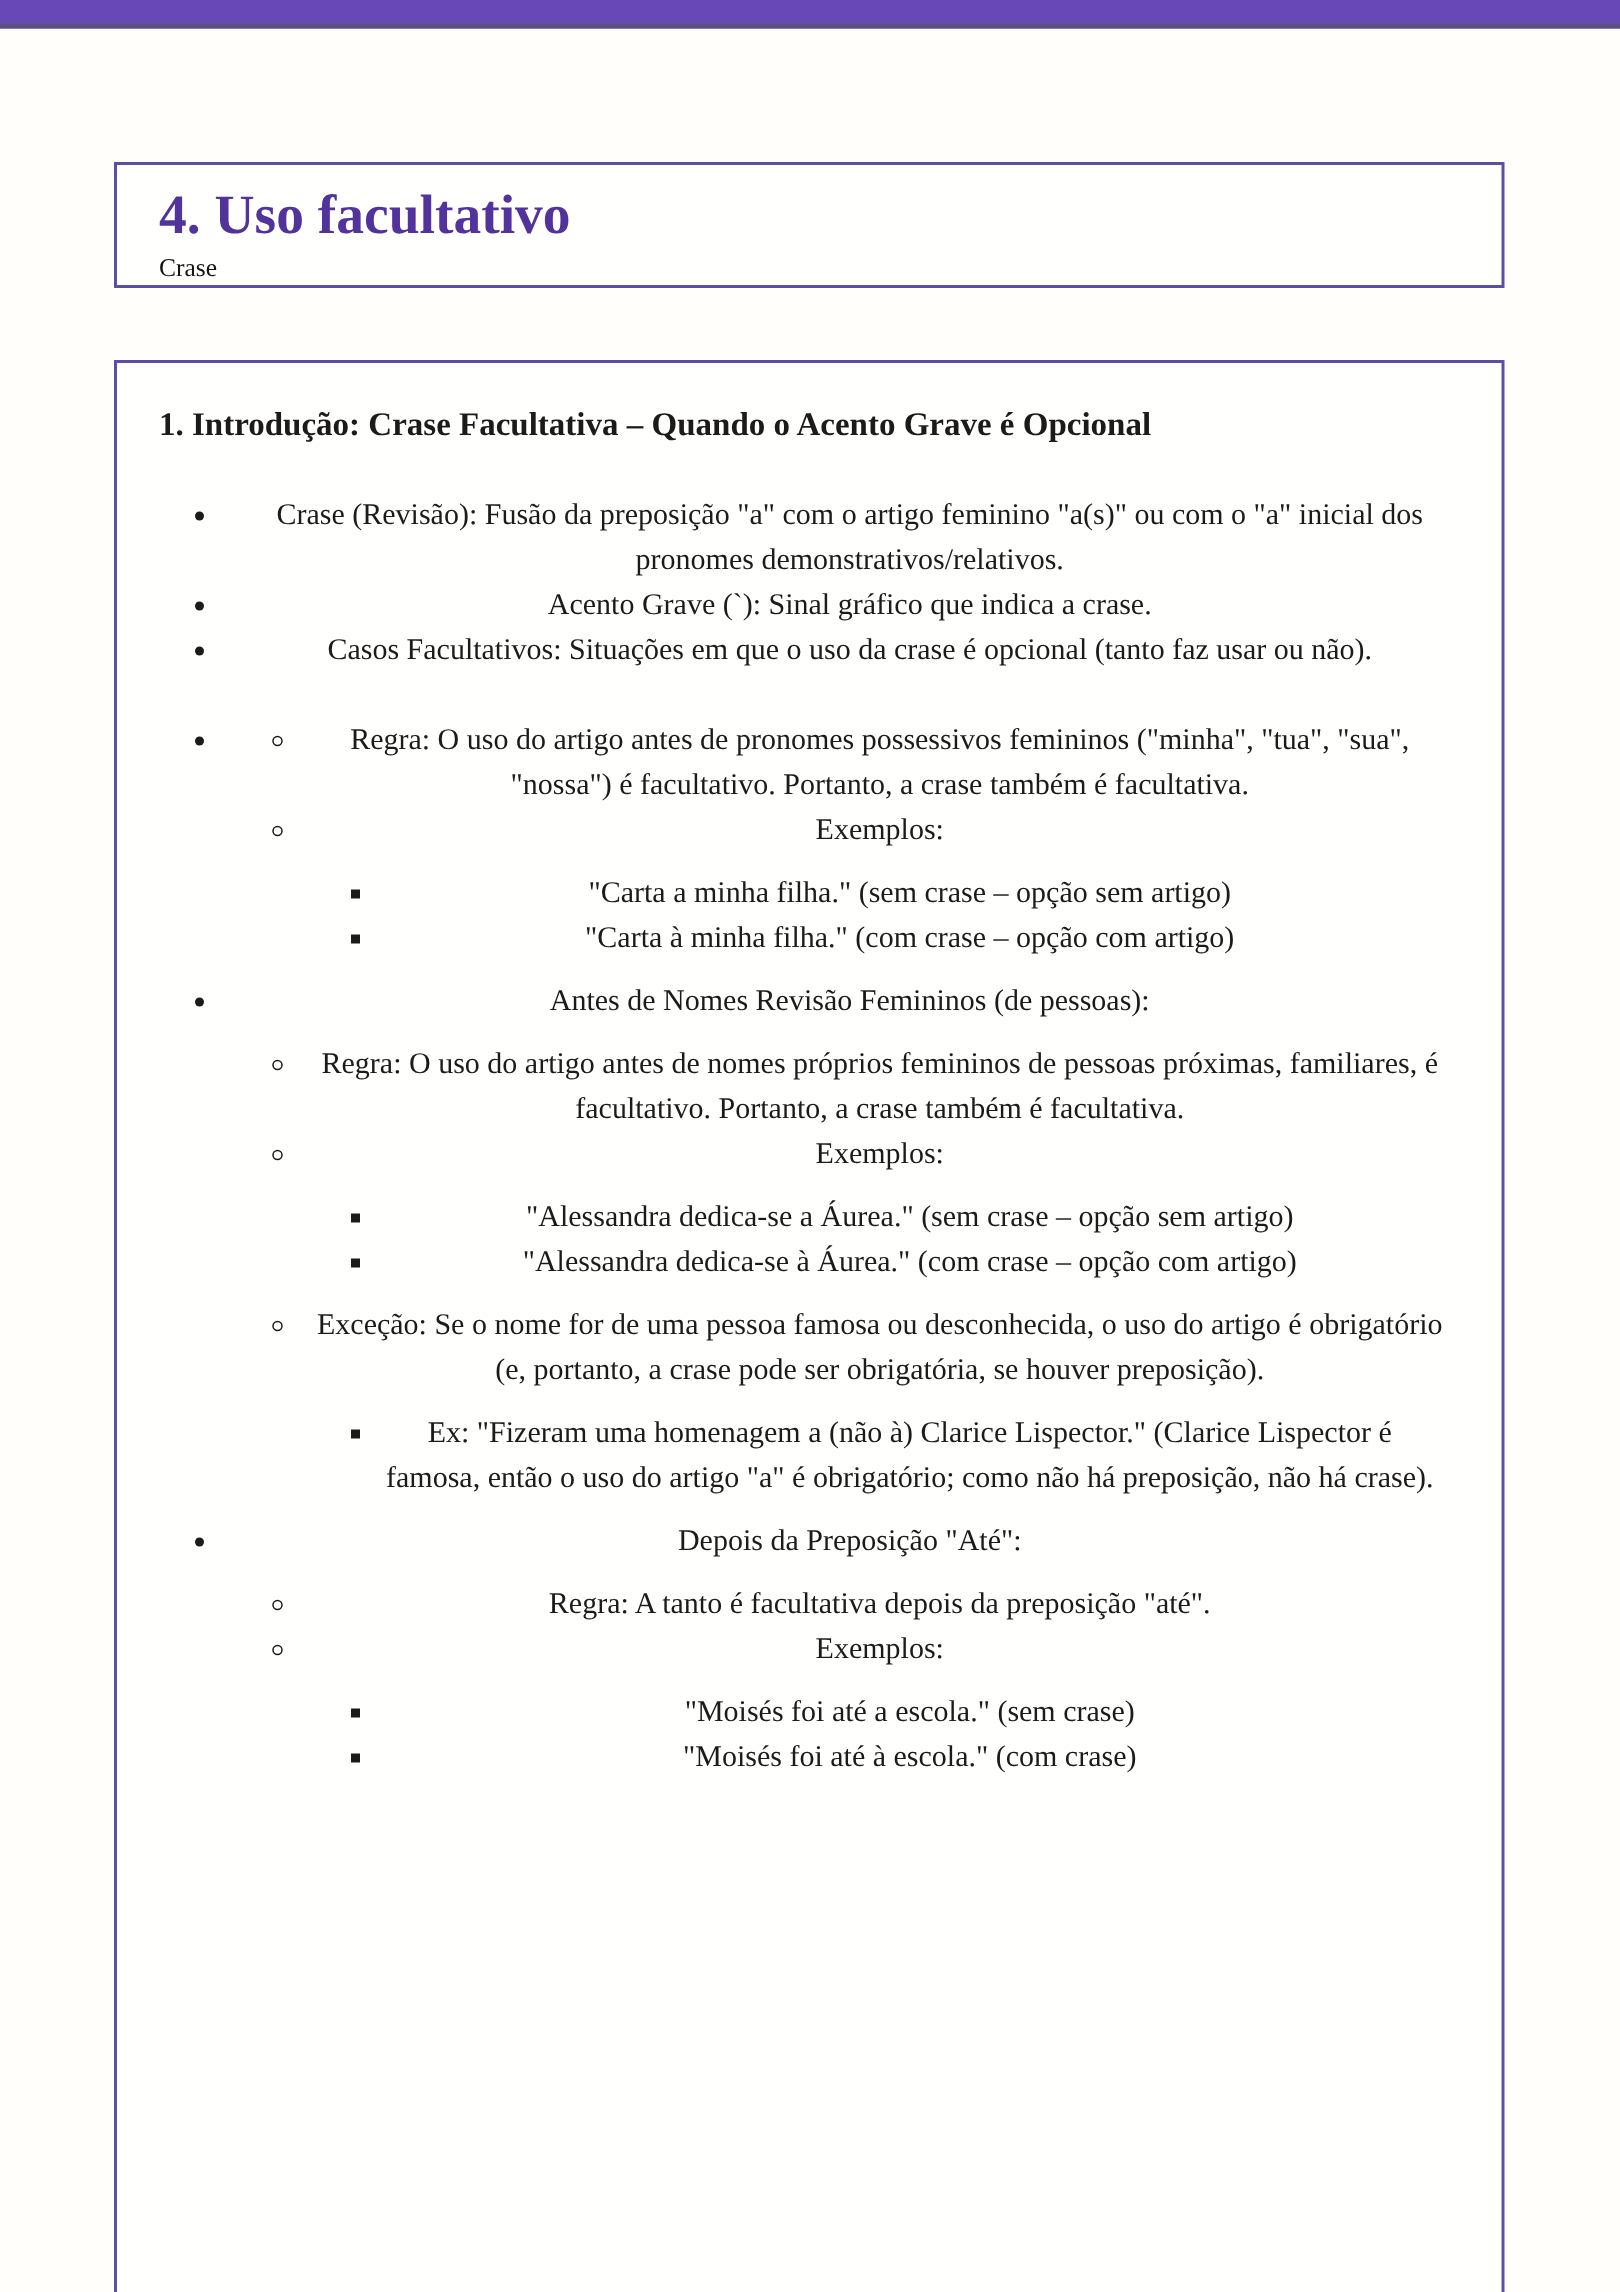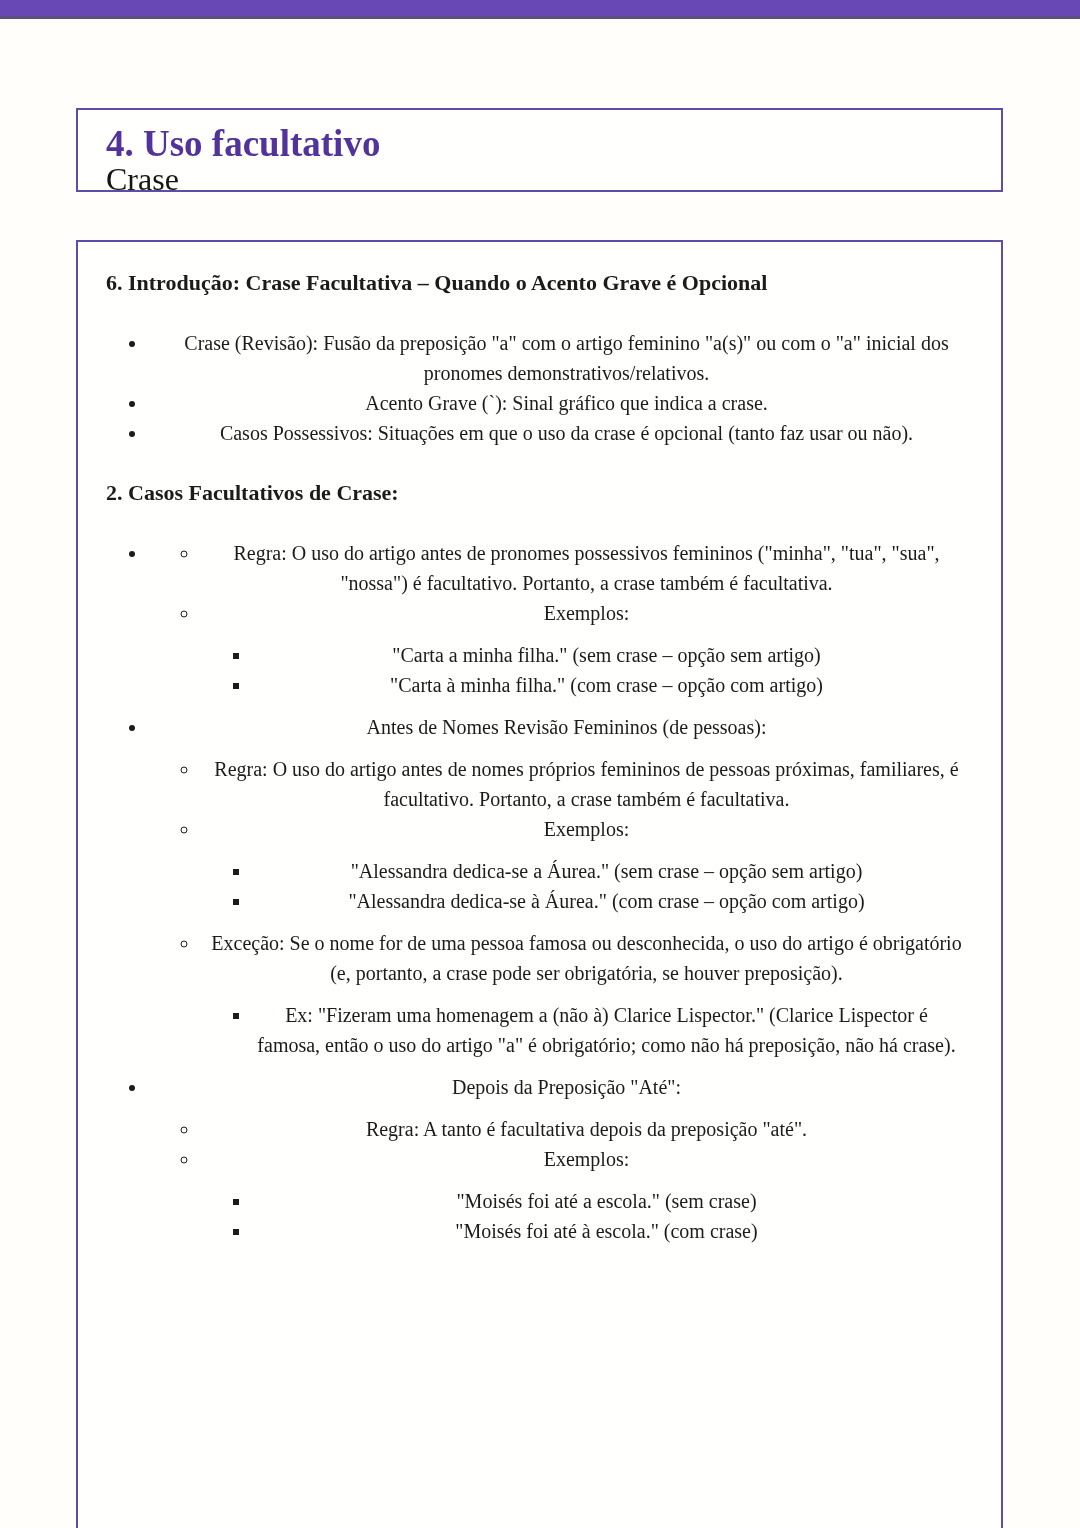--- a/index.html
+++ b/index.html
@@ -32,21 +32,21 @@
     padding: 13px 28px;
   }
   .title-card h1 {
     margin: 0;
     font-size: 37px;
     line-height: 42px;
     font-weight: bold;
   }
   .title-card .subtitle {
     margin: 0;
-    font-size: 32px;
+    font-size: 17px;
     line-height: 28px;
     color: #141414;
   }
   .content-card {
     top: 240px;
     height: 1400px; 
     padding: 26px 18px 26px 28px;
   }
   .content-body {
     font-size: 20px;
@@ -82,27 +82,26 @@
 
 <div class="topbar" style="background: rgb(103, 72, 180);"></div>
 
 <section class="card title-card">
   <h1 style="color: rgb(82, 51, 155);">4. Uso facultativo</h1>
   <div class="subtitle">Crase</div>
 </section>
 
 <section class="card content-card">
   <div class="content-body" id="sections">
-      <p class="section-heading">6. Introdução: Crase Facultativa – Quando o Acento Grave é Opcional</p>
+      <p class="section-heading">1. Introdução: Crase Facultativa – Quando o Acento Grave é Opcional</p>
       <ul>
         <li><span>Crase (Revisão): Fusão da preposição "a" com o artigo feminino "a(s)" ou com o "a" inicial dos pronomes demonstrativos/relativos.</span></li>
         <li><span>Acento Grave (`): Sinal gráfico que indica a crase.</span></li>
-        <li><span>Casos Possessivos: Situações em que o uso da crase é opcional (tanto faz usar ou não).</span></li>
+        <li><span>Casos Facultativos: Situações em que o uso da crase é opcional (tanto faz usar ou não).</span></li>
       </ul>
-      <p class="section-heading">2. Casos Facultativos de Crase:</p>
       <ul>
         <li><ul>
             <li><span>Regra: O uso do artigo antes de pronomes possessivos femininos ("minha", "tua", "sua", "nossa") é facultativo. Portanto, a crase também é facultativa.</span></li>
             <li><span>Exemplos:</span><ul>
                 <li><span>"Carta a minha filha." (sem crase – opção sem artigo)</span></li>
                 <li><span>"Carta à minha filha." (com crase – opção com artigo)</span></li>
               </ul></li>
           </ul></li>
         <li><span>Antes de Nomes Revisão Femininos (de pessoas):</span><ul>
             <li><span>Regra: O uso do artigo antes de nomes próprios femininos de pessoas próximas, familiares, é facultativo. Portanto, a crase também é facultativa.</span></li>

